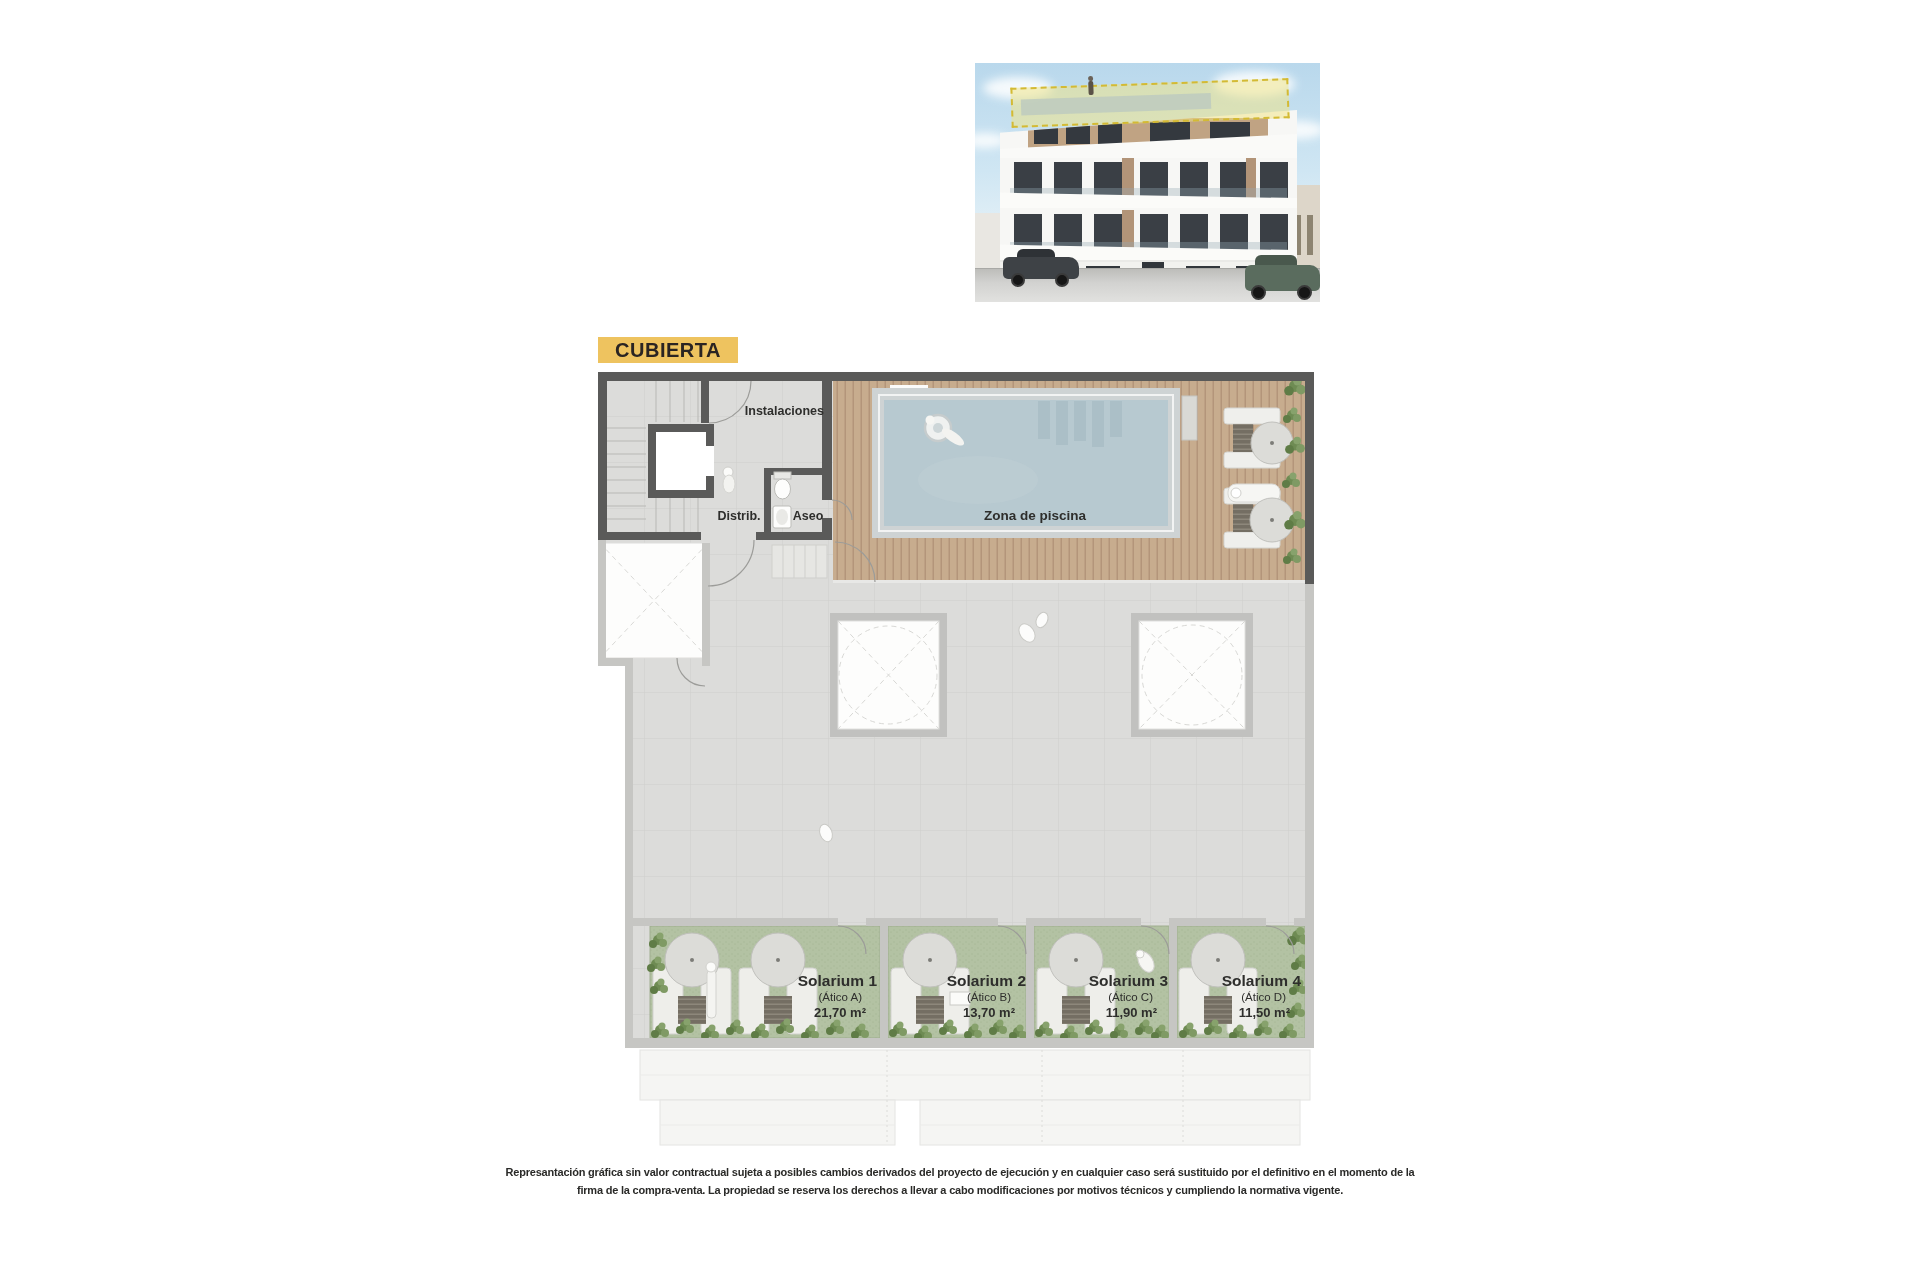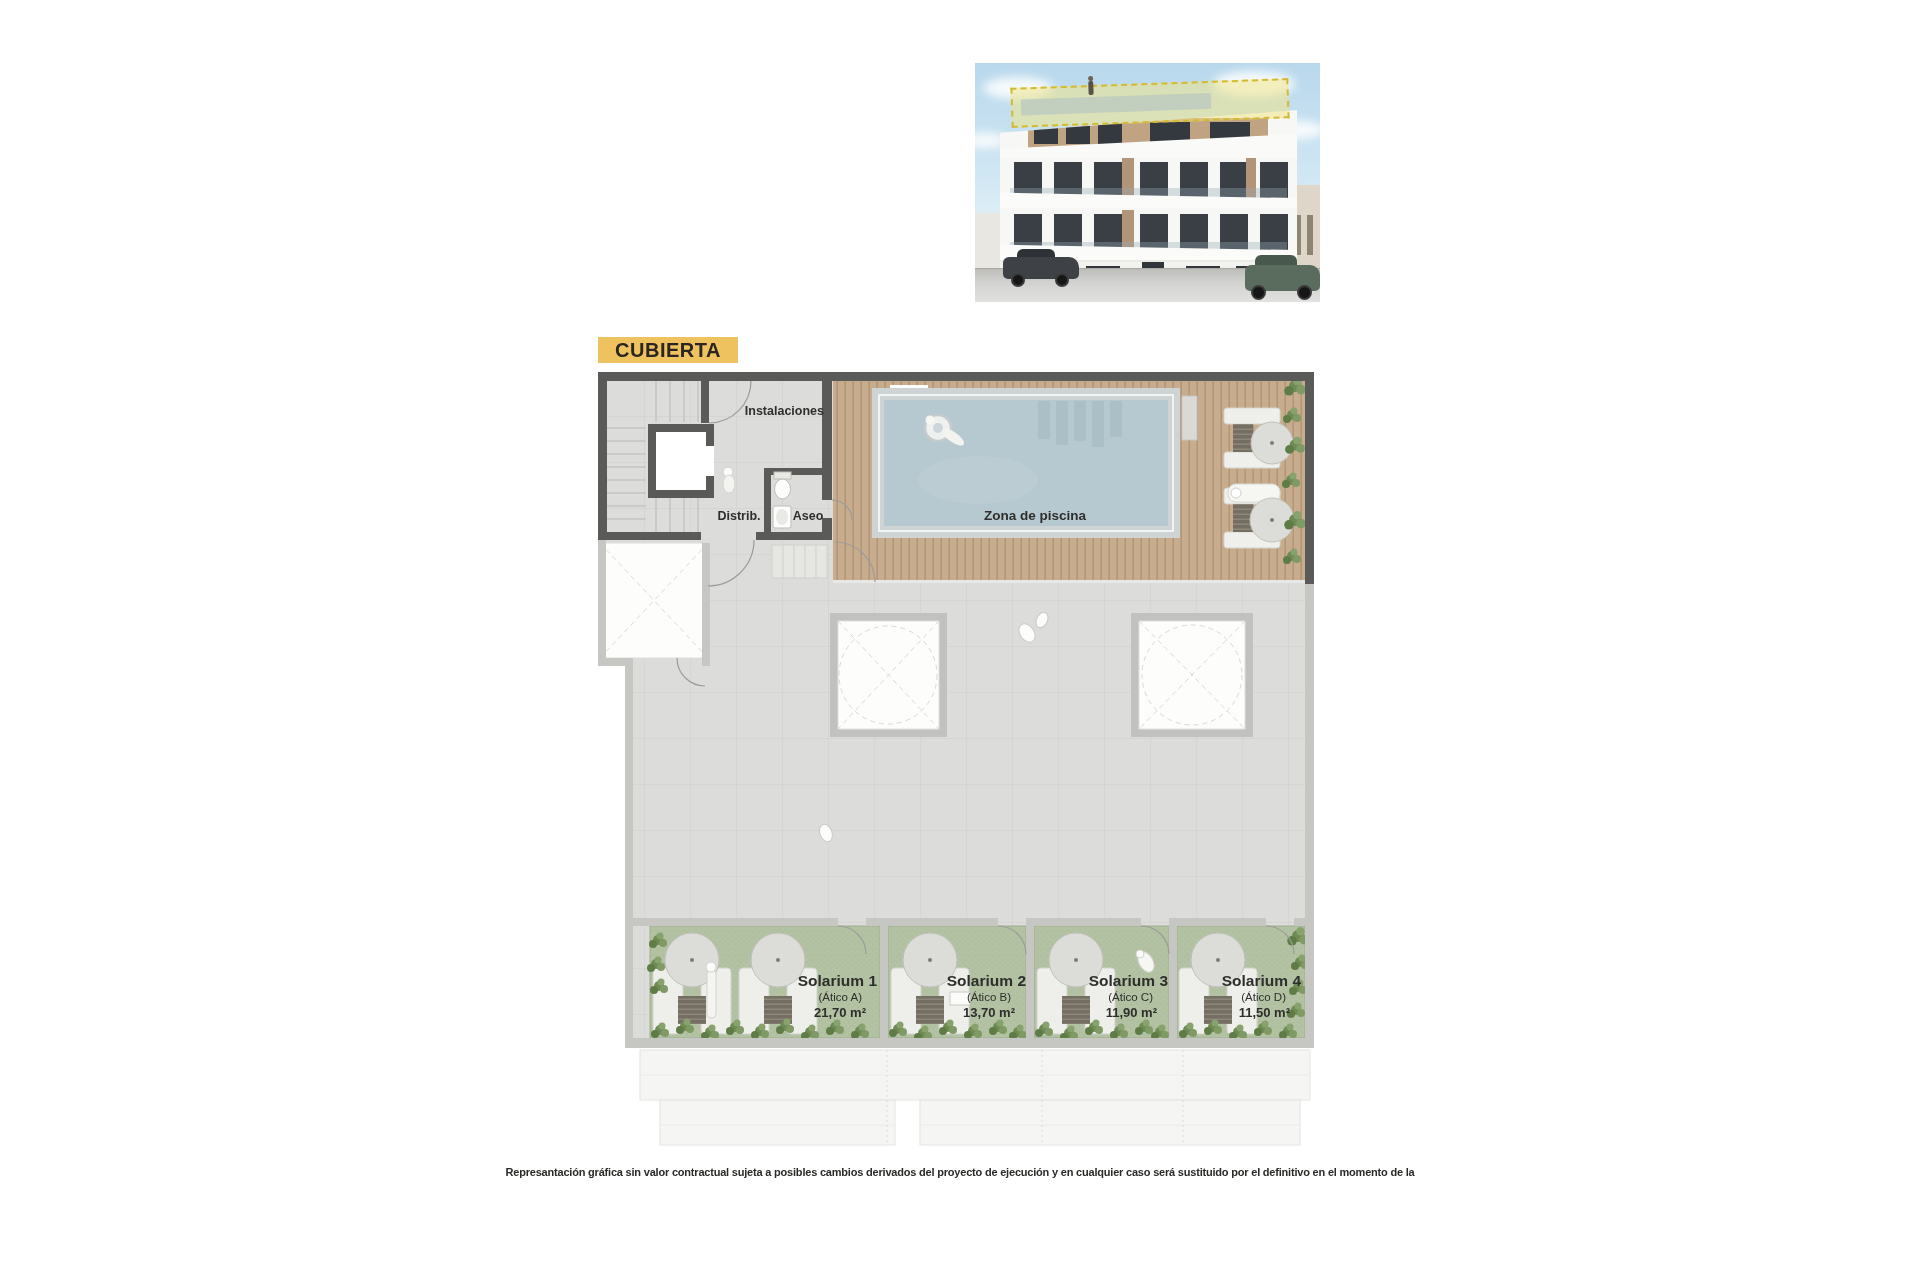--- a/index.html
+++ b/index.html
@@ -431,13 +431,14 @@
   </g>
   <g>
     <text class="sol-name" x="703" y="616" text-anchor="end">Solarium 4</text>
     <text class="sol-unit" x="688" y="631" text-anchor="end">(Ático D)</text>
     <text class="sol-area" x="692" y="647" text-anchor="end">11,50 m²</text>
   </g>
 </svg>
 
 <div class="disclaimer">
   <div>Represantación gráfica sin valor contractual sujeta a posibles cambios derivados del proyecto de ejecución y en cualquier caso será sustituido por el definitivo en el momento de la</div>
+  <div>firma de la compra-venta. La propiedad se reserva los derechos a llevar a cabo modificaciones por motivos técnicos y cumpliendo la normativa vigente.</div>
 </div>
 
 </body></html>

